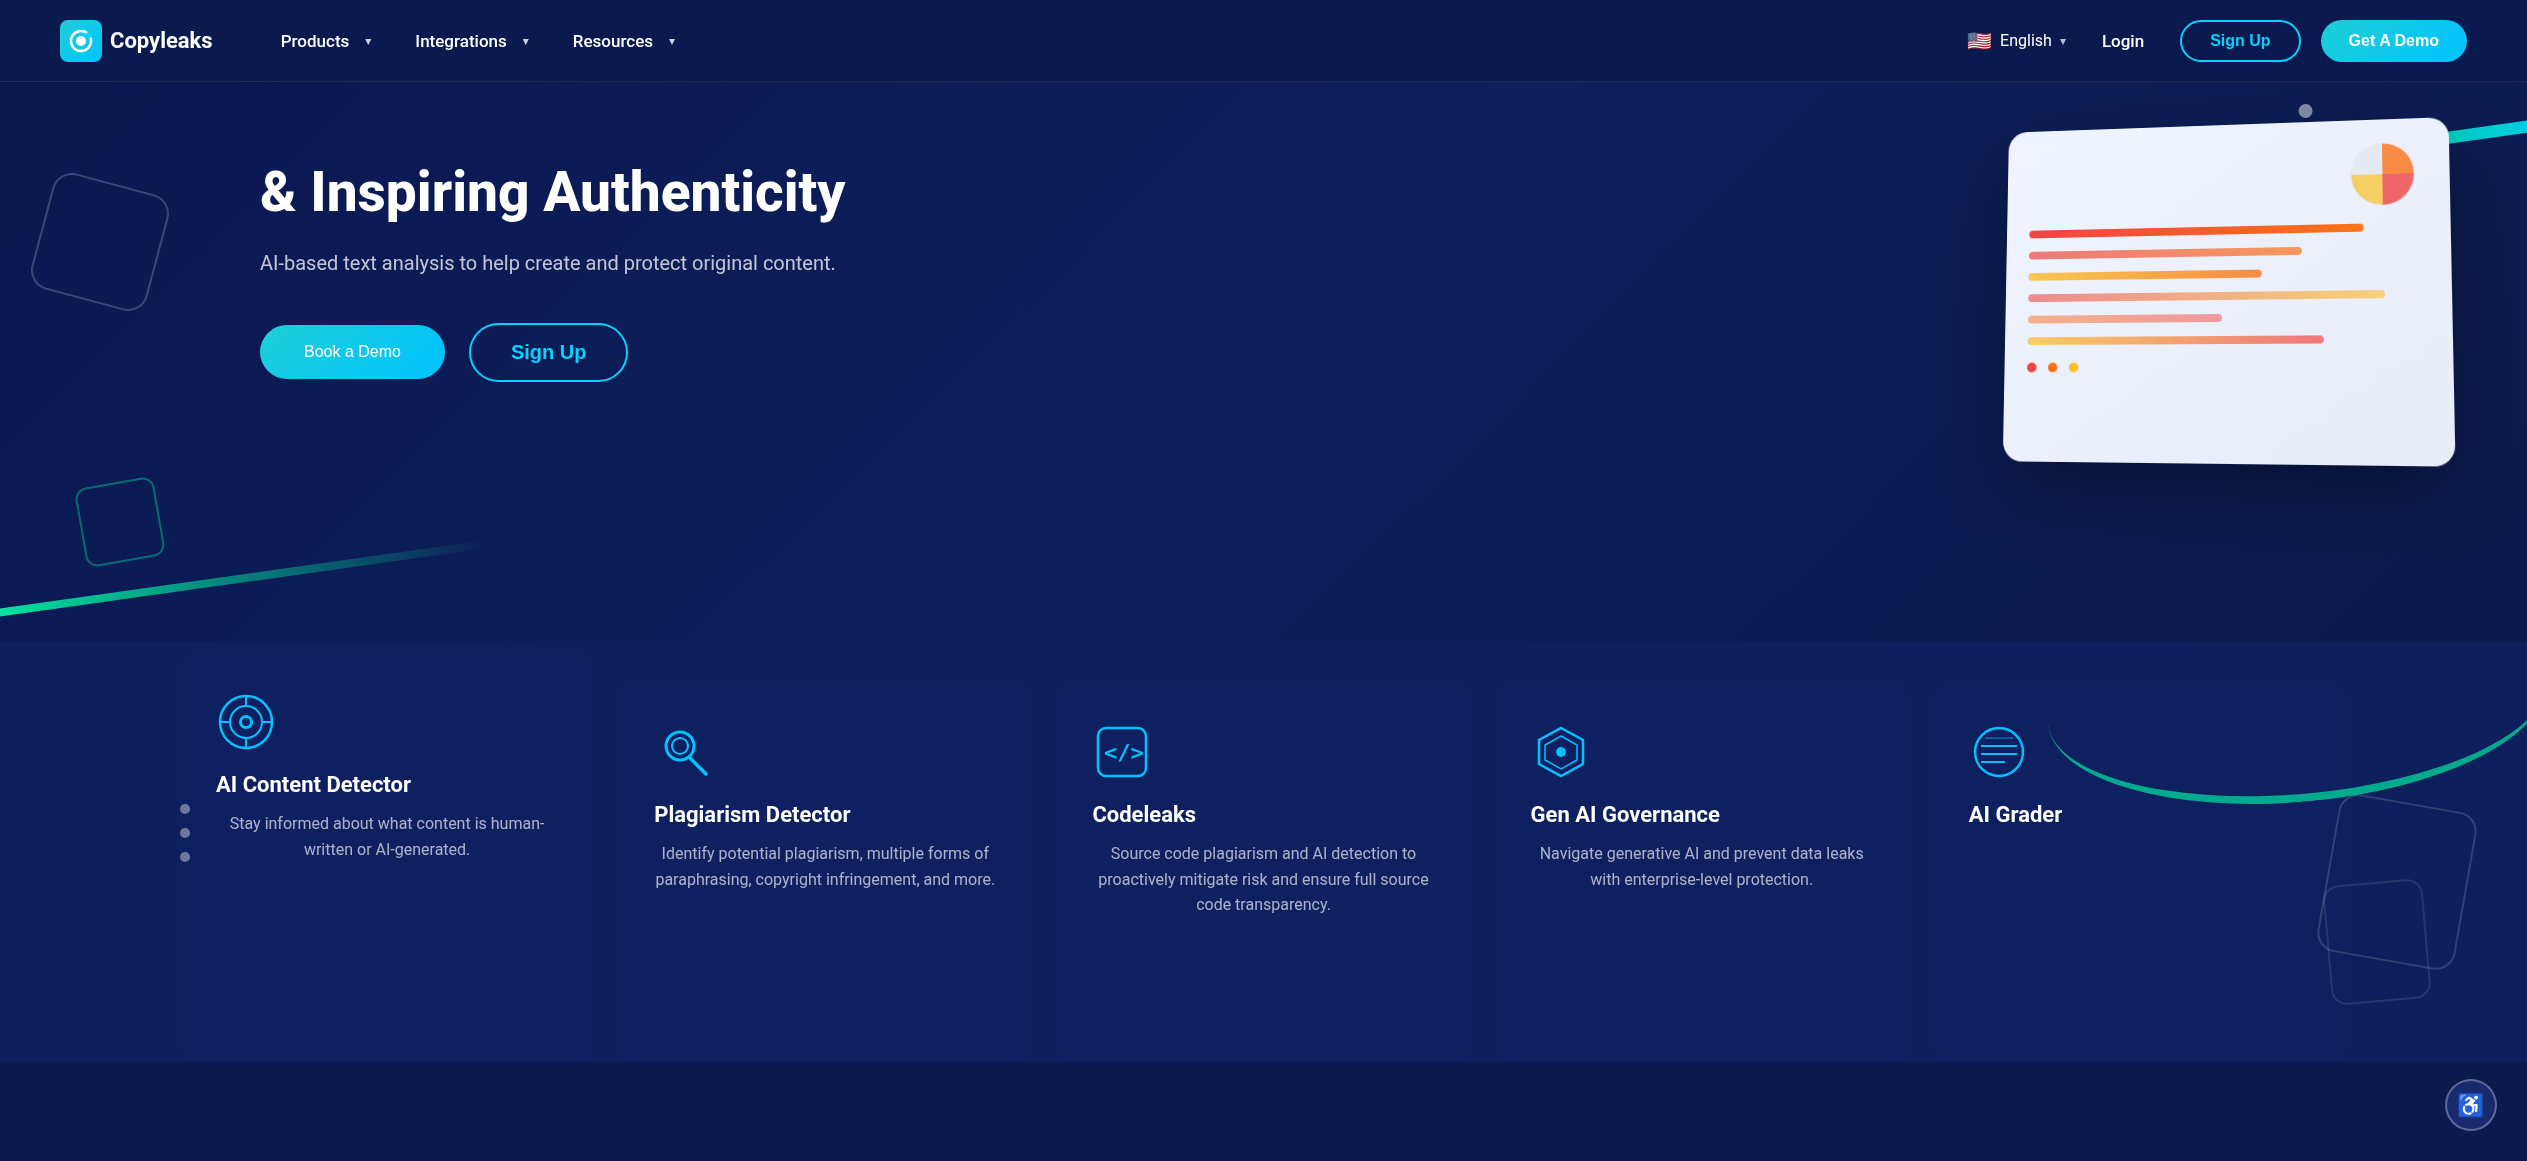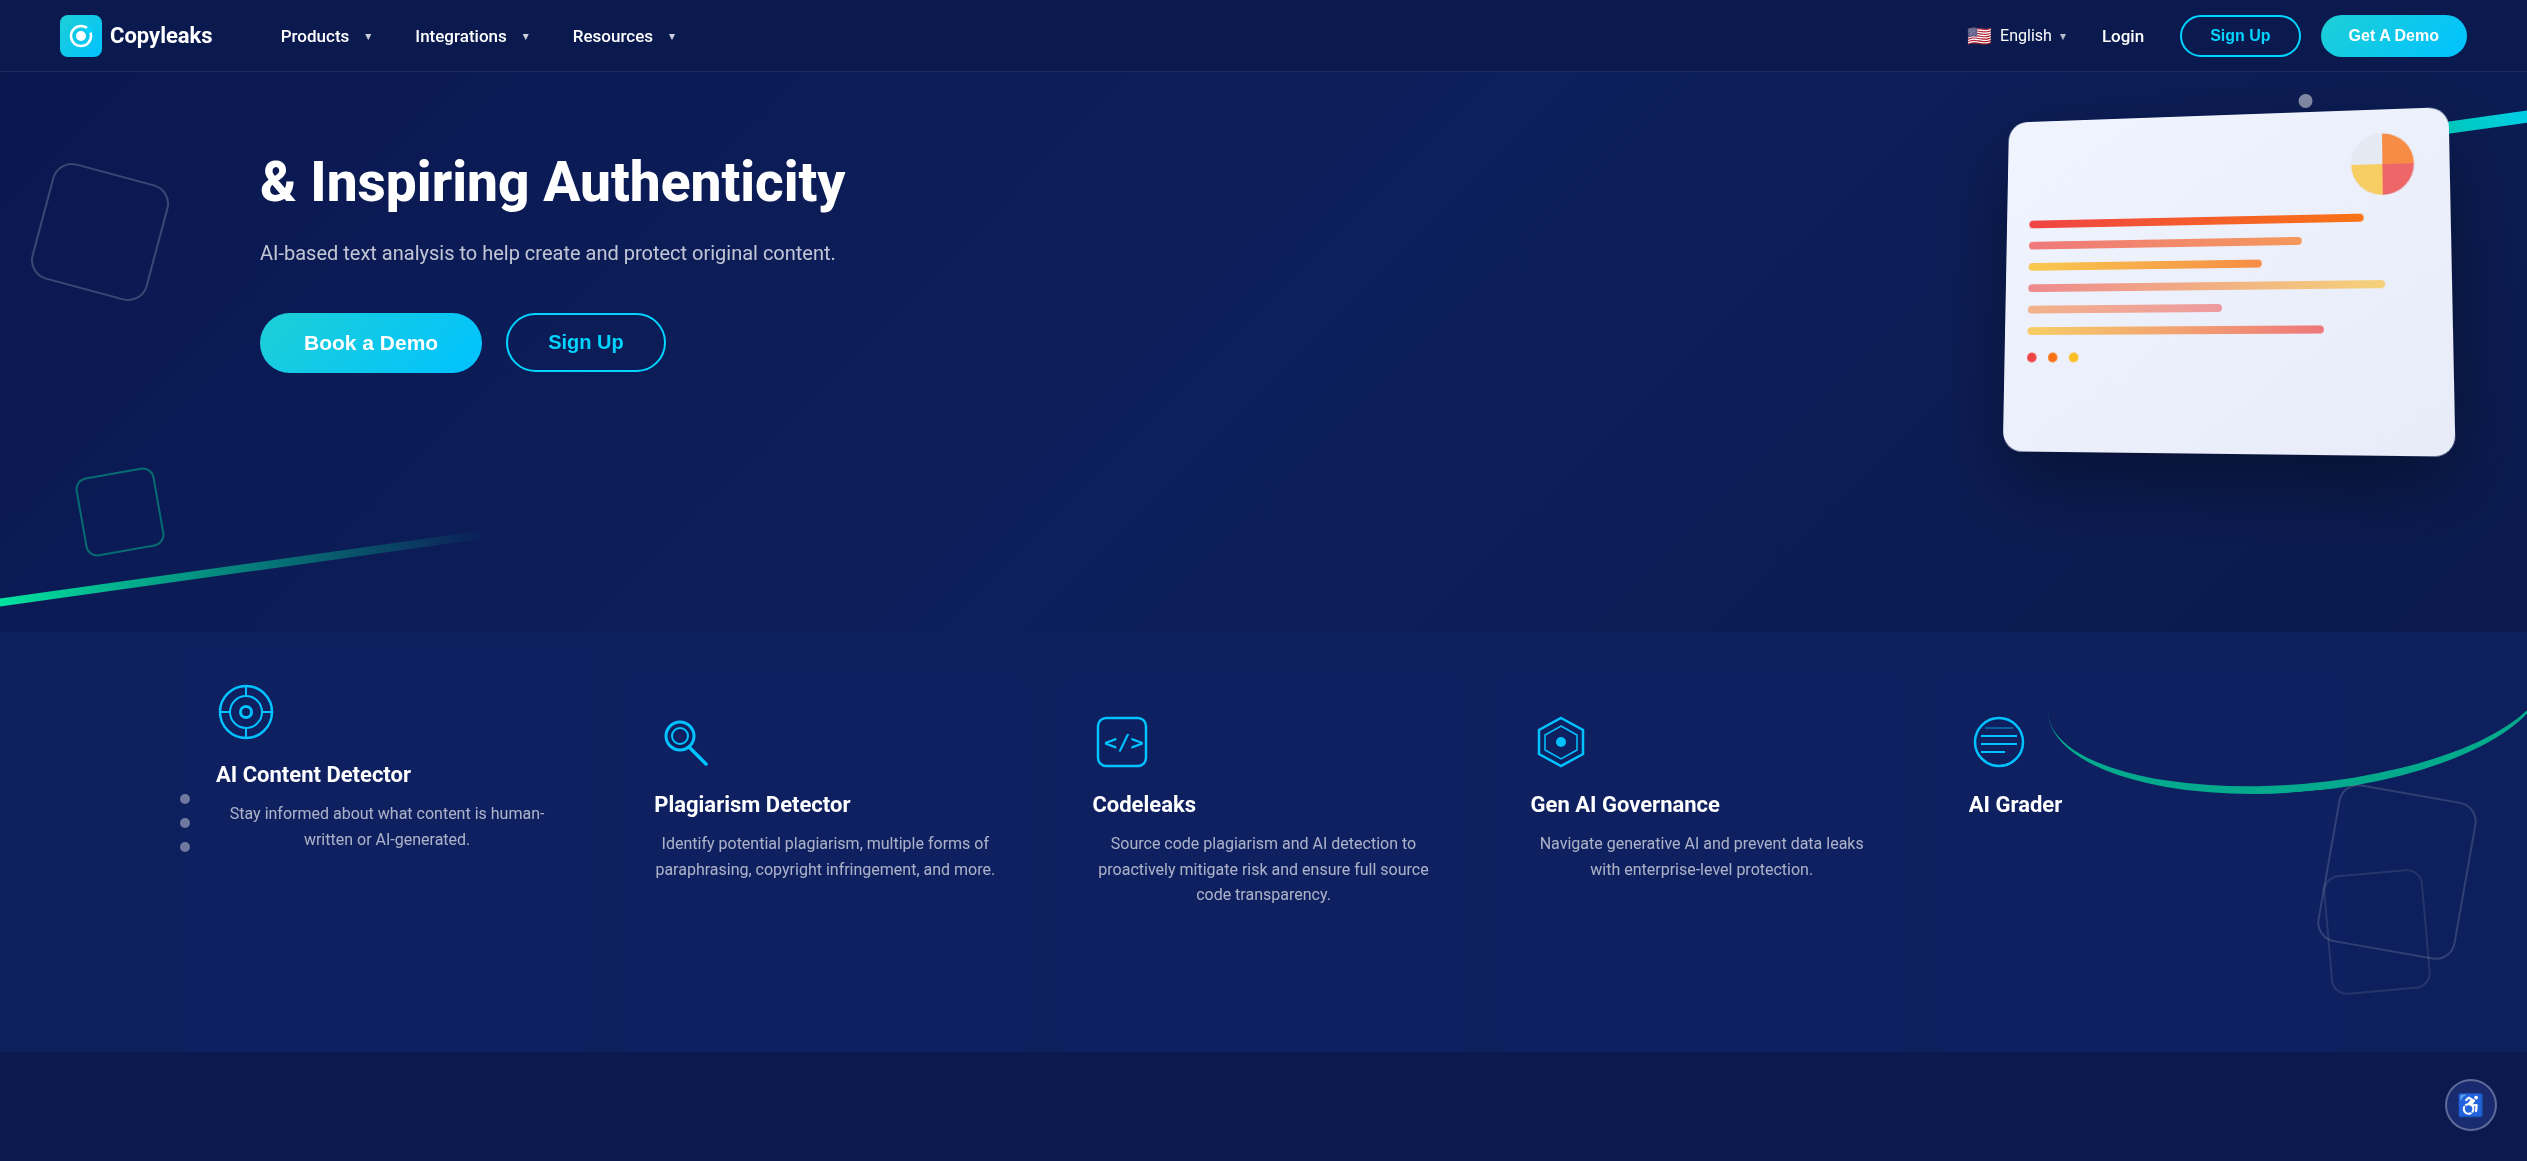--- a/index.html
+++ b/index.html
@@ -10,21 +10,21 @@
       overflow-x: hidden;
       width: 2527px;
       min-height: 1161px;
     }
 
     
     nav {
       display: flex;
       align-items: center;
       padding: 0 60px;
-      height: 72px;
+      height: 82px;
       background: #0a1a4e;
       position: relative;
       z-index: 100;
       border-bottom: 1px solid rgba(255,255,255,0.08);
     }
     .logo {
       display: flex;
       align-items: center;
       gap: 8px;
       margin-right: 50px;
@@ -154,22 +154,22 @@
     .hero-buttons {
       display: flex;
       gap: 24px;
       align-items: center;
     }
     .book-demo-btn {
       background: linear-gradient(135deg, #1ecfd6, #00c2ff);
       color: white;
       padding: 18px 44px;
       border-radius: 40px;
-      font-size: 21px;
-      font-weight: 700;
+      font-size: 16px;
+      font-weight: 400;
       cursor: pointer;
       border: none;
     }
     .signup-outline-btn {
       border: 2px solid #00d4ff;
       color: #00d4ff;
       padding: 16px 40px;
       border-radius: 40px;
       font-size: 20px;
       font-weight: 600;

